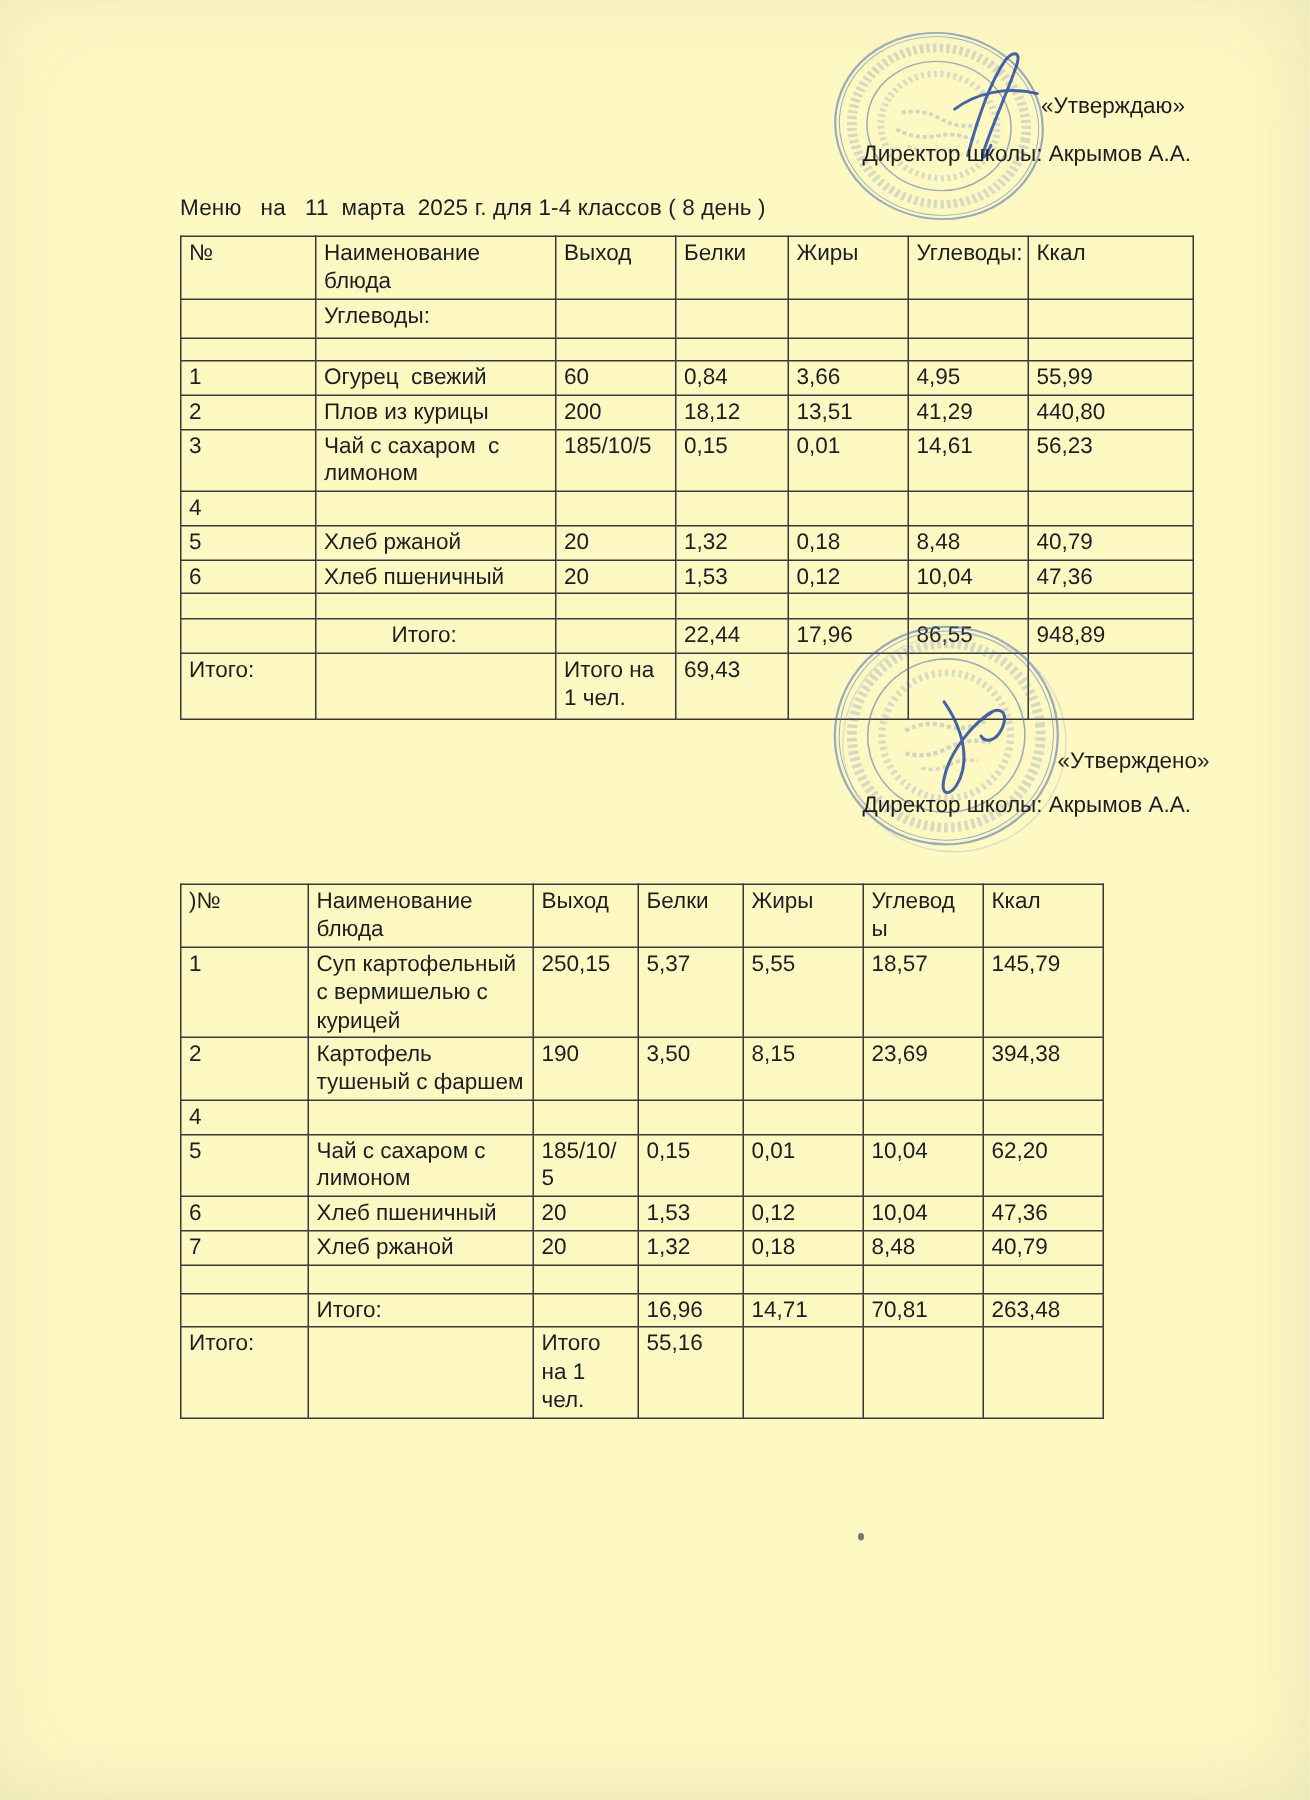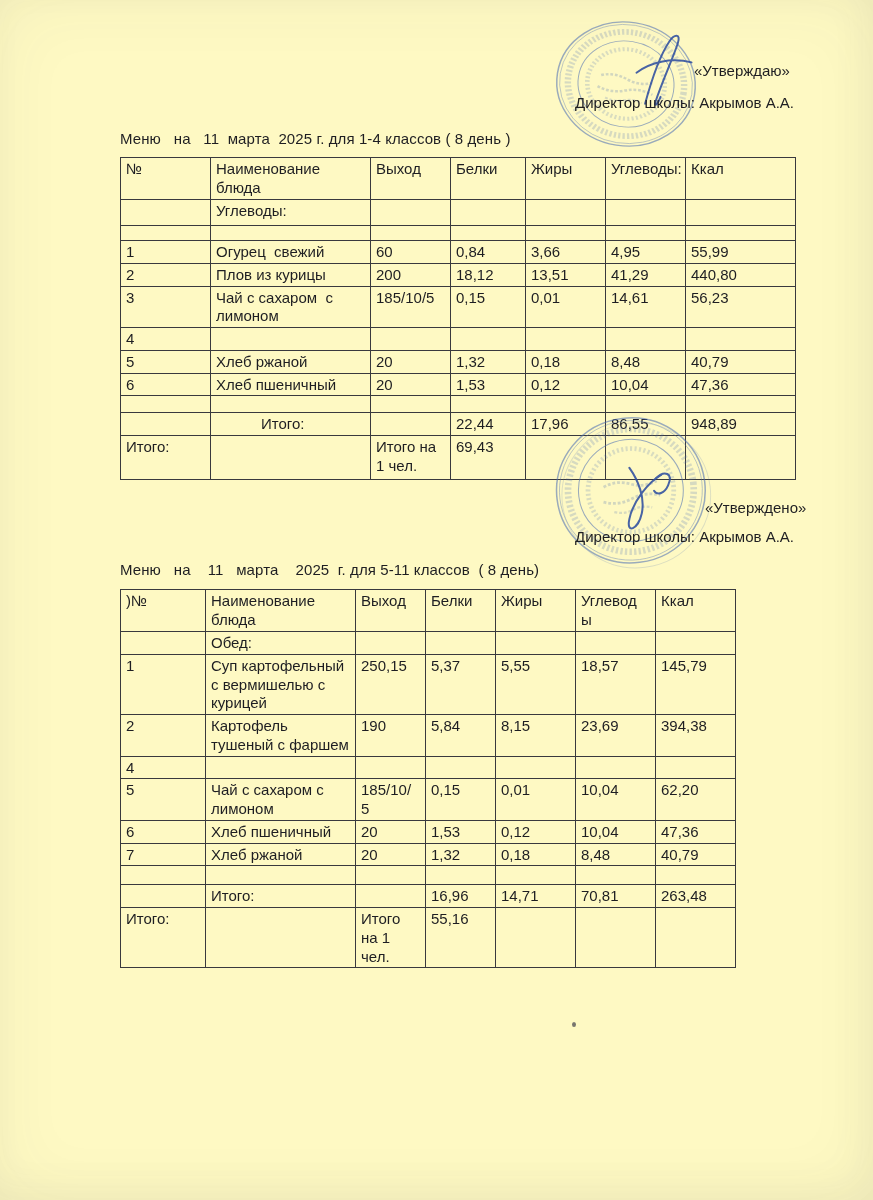--- a/index.html
+++ b/index.html
@@ -247,21 +247,20 @@
   <svg class="sig" viewBox="0 0 100 100" style="left:602px;top:452px;width:90px;height:88px;">
     <g fill="none" stroke="#2f4fa0" stroke-width="2.3" stroke-linecap="round" opacity="0.88">
       <path d="M30,18 C40,32 48,52 44,70 C40,88 26,94 30,76 C34,56 52,34 66,26"></path>
       <path d="M60,30 C70,20 80,24 74,38 C70,47 62,50 58,44"></path>
     </g>
   </svg>
 
   <div class="approval" id="approve2">«Утверждено»</div>
   <div class="approval" id="director2">Директор школы: Акрымов А.А.</div>
 
-  <div class="title" id="title2">Меню   на    11   марта    2025  г. для 5-11 классов  ( 8 день)</div>
 
   <table id="table2">
     <colgroup>
       <col style="width:85px">
         <col style="width:150px">
         <col style="width:70px">
       <col style="width:70px">
         <col style="width:80px">
         <col style="width:80px">
         <col style="width:80px">
@@ -274,45 +273,36 @@
           <th>Выход</th>
           <th>Белки</th>
           <th>Жиры</th>
           <th>Углевод
 ы</th>
           <th>Ккал</th>
         </tr>
       </thead>
     <tbody>
         <tr>
-          <td></td>
-          <td>Обед:</td>
-          <td></td>
-          <td></td>
-          <td></td>
-          <td></td>
-          <td></td>
-        </tr>
-        <tr>
           <td>1</td>
           <td>Суп картофельный
 с вермишелью с
 курицей</td>
           <td>250,15</td>
           <td>5,37</td>
           <td>5,55</td>
           <td>18,57</td>
           <td>145,79</td>
         </tr>
         <tr>
           <td>2</td>
           <td>Картофель
 тушеный с фаршем</td>
           <td>190</td>
-          <td>5,84</td>
+          <td>3,50</td>
           <td>8,15</td>
           <td>23,69</td>
           <td>394,38</td>
         </tr>
         <tr>
           <td>4</td>
           <td></td>
           <td></td>
           <td></td>
           <td></td>

